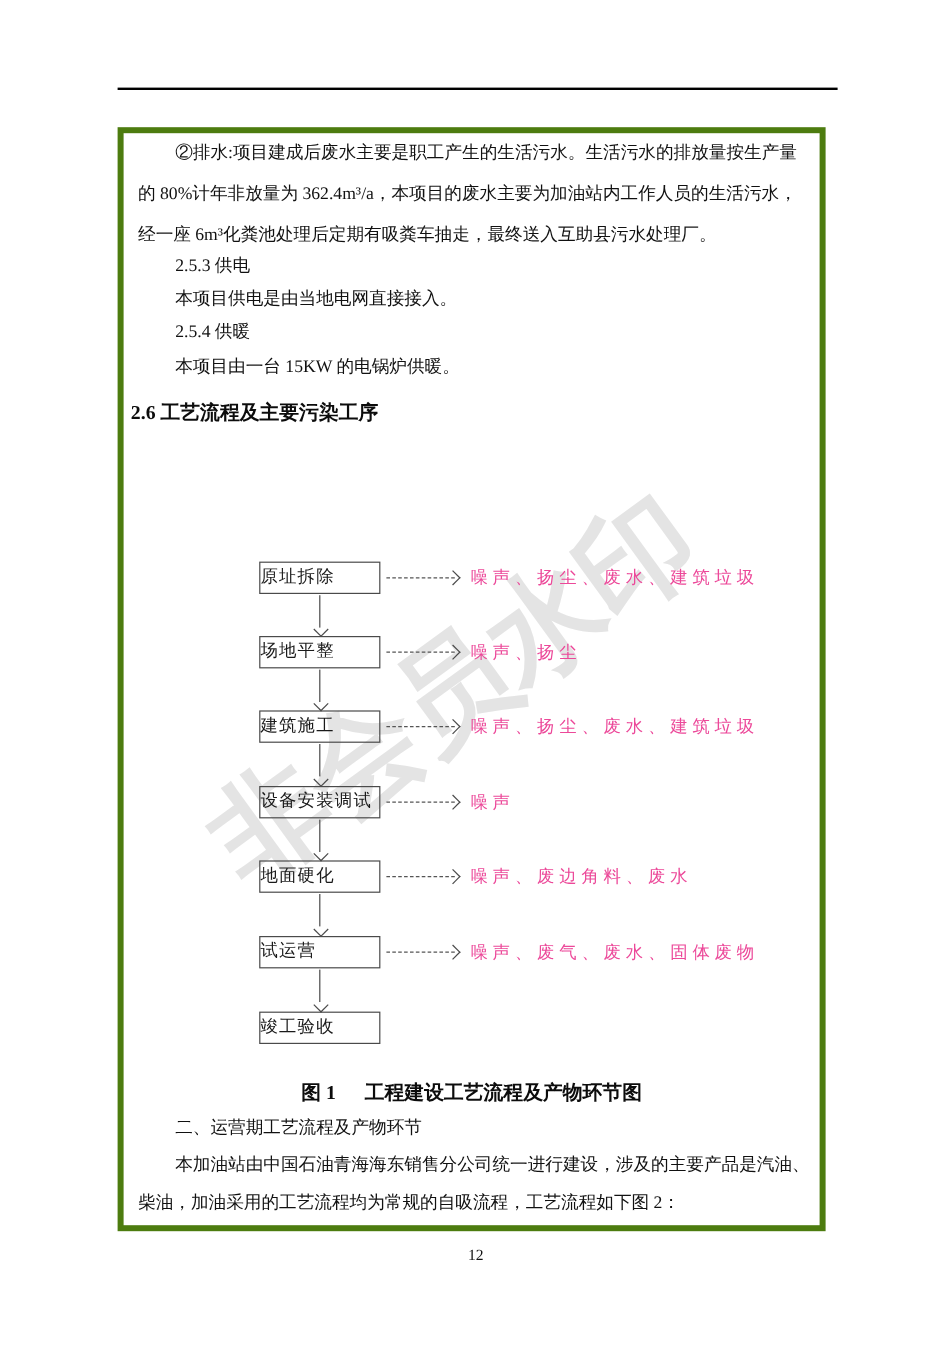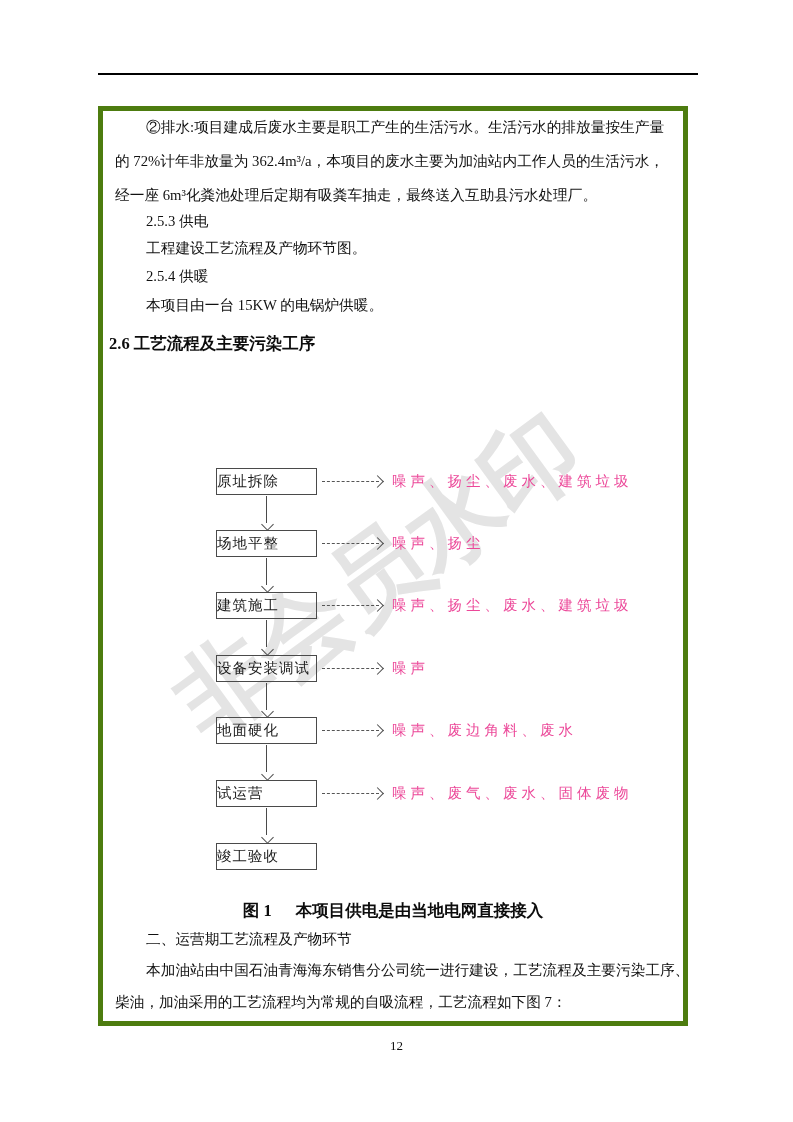--- a/index.html
+++ b/index.html
@@ -103,24 +103,24 @@
 
 <div class="page">
 
   <div class="watermark">非会员水印</div>
 
   <div class="header-rule"></div>
 
   <div class="content-box">
 
     <div class="tline ind" style="top:7px">②排水:项目建成后废水主要是职工产生的生活污水。生活污水的排放量按生产量</div>
-    <div class="tline" style="top:41px">的 72%计年非放量为 362.4m³/a，本项目的废水主要为加油站内工作人员的生活污水，</div>
+    <div class="tline" style="top:41px">的 80%计年非放量为 362.4m³/a，本项目的废水主要为加油站内工作人员的生活污水，</div>
     <div class="tline" style="top:75px">经一座 6m³化粪池处理后定期有吸粪车抽走，最终送入互助县污水处理厂。</div>
     <div class="tline ind" style="top:101px">2.5.3 供电</div>
-    <div class="tline ind" style="top:128px">工程建设工艺流程及产物环节图。</div>
+    <div class="tline ind" style="top:128px">本项目供电是由当地电网直接接入。</div>
     <div class="tline ind" style="top:156px">2.5.4 供暖</div>
     <div class="tline ind" style="top:185px">本项目由一台 15KW 的电锅炉供暖。</div>
     <div class="sec-heading" style="top:222px">2.6 工艺流程及主要污染工序</div>
 
     <div>
 
       <div class="flow-box" style="top:357px">原址拆除</div>
       <div class="dash-line" style="top:370px"></div>
       <div class="chev-right" style="top:366px"></div>
       <div class="flow-output" style="top:361px">噪声、扬尘、废水、建筑垃圾</div>
@@ -158,25 +158,25 @@
       <div class="flow-box" style="top:669px">试运营</div>
       <div class="dash-line" style="top:682px"></div>
       <div class="chev-right" style="top:678px"></div>
       <div class="flow-output" style="top:673px">噪声、废气、废水、固体废物</div>
       <div class="vline" style="top:697px"></div>
       <div class="chev-down" style="top:722px"></div>
 
       <div class="flow-box" style="top:732px">竣工验收</div>
 
       <div class="fig-caption">
-        <span class="cap-label">图 1</span><span>本项目供电是由当地电网直接接入</span>
+        <span class="cap-label">图 1</span><span>工程建设工艺流程及产物环节图</span>
       </div>
     </div>
 
     <div class="tline ind" style="top:819px">二、运营期工艺流程及产物环节</div>
-    <div class="tline ind" style="top:850px">本加油站由中国石油青海海东销售分公司统一进行建设，工艺流程及主要污染工序、</div>
-    <div class="tline" style="top:882px">柴油，加油采用的工艺流程均为常规的自吸流程，工艺流程如下图 7：</div>
+    <div class="tline ind" style="top:850px">本加油站由中国石油青海海东销售分公司统一进行建设，涉及的主要产品是汽油、</div>
+    <div class="tline" style="top:882px">柴油，加油采用的工艺流程均为常规的自吸流程，工艺流程如下图 2：</div>
 
   </div>
 
   <div class="page-number">12</div>
 
 </div>
 
 </body></html>

